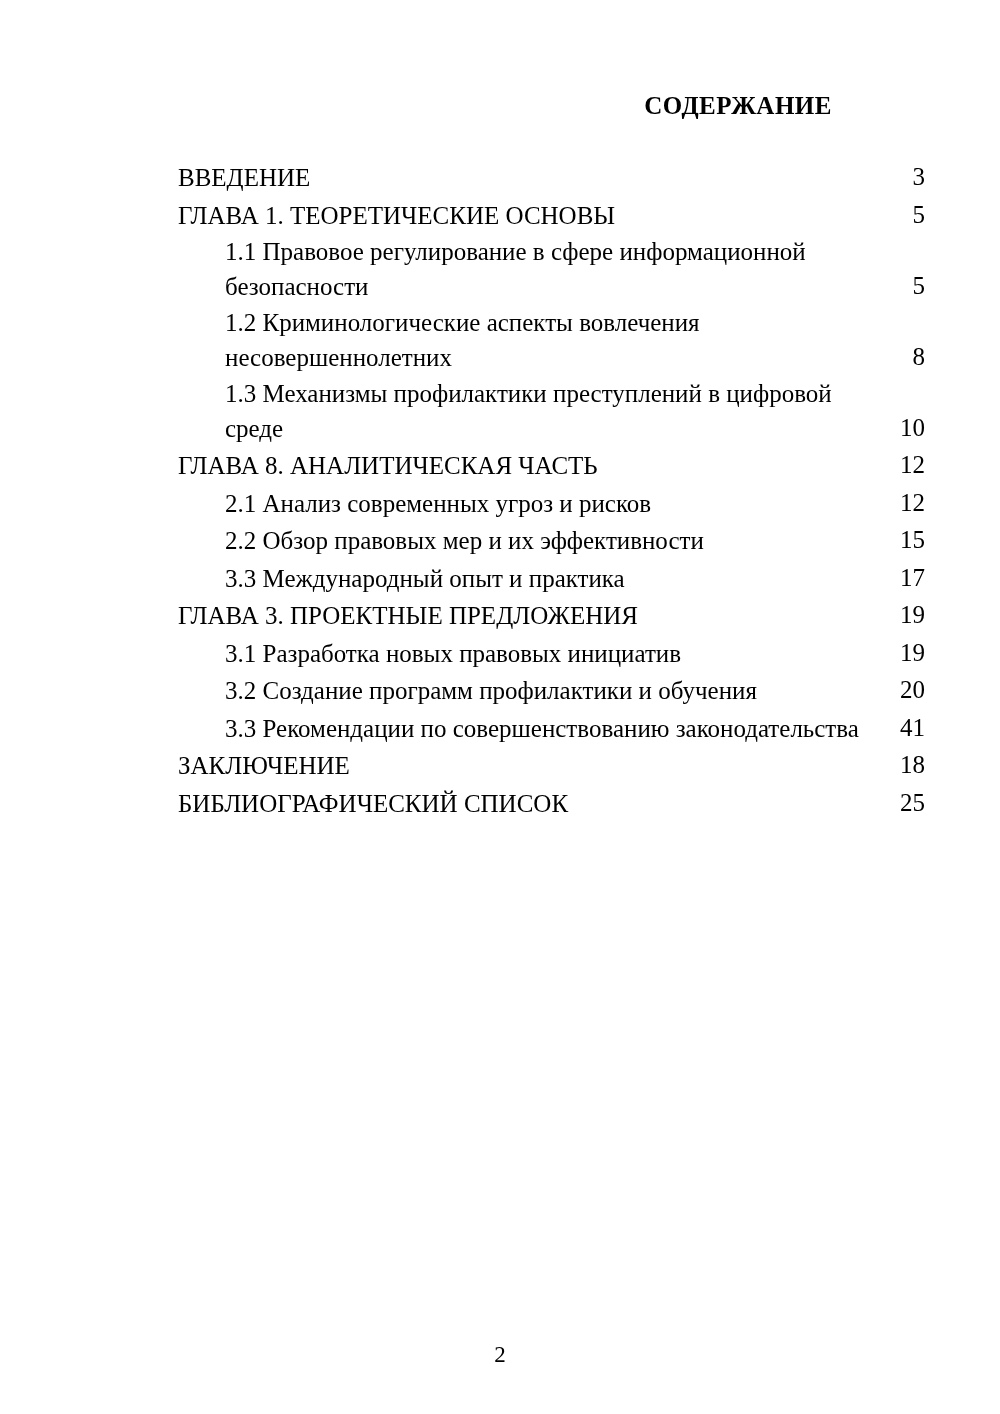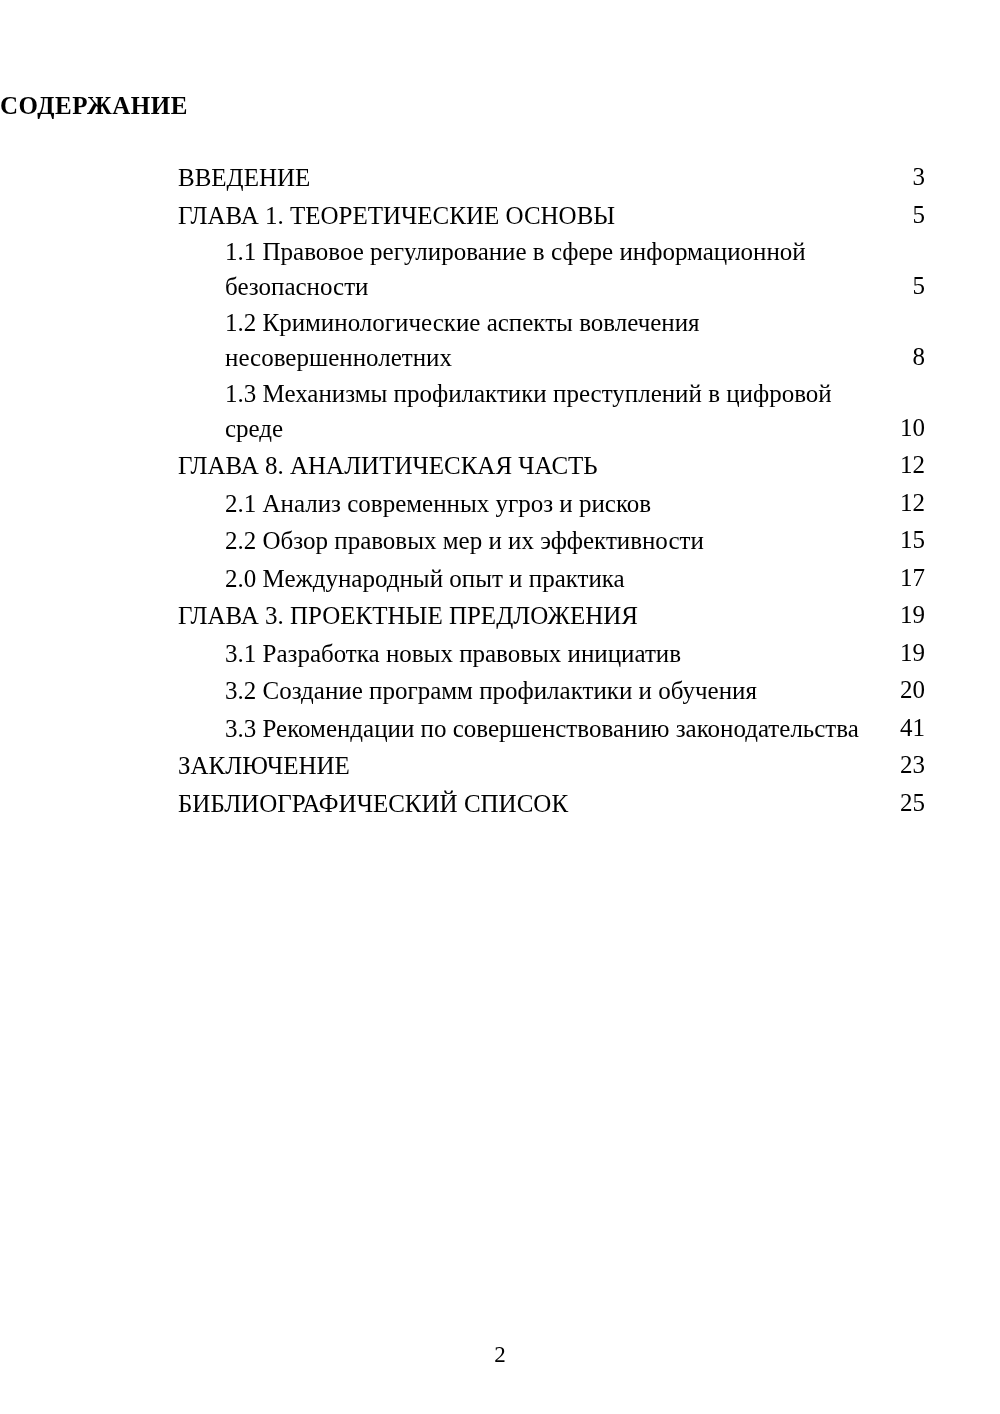--- a/index.html
+++ b/index.html
@@ -22,21 +22,21 @@
     width: 1000px;
     height: 1414px;
     box-sizing: border-box;
     padding: 0;
   }
   .doc-title {
     position: absolute;
     top: 92px;
     left: 0;
     width: 832px;
-    text-align: left;
+    text-align: right;
     font-size: 25px;
     font-weight: bold;
     letter-spacing: 0.5px;
   }
   .toc {
     position: absolute;
     top: 160px;
     left: 143px;
     width: 782px;
   }
@@ -120,21 +120,21 @@
       <span class="toc-label">2.1 Анализ современных угроз и рисков</span>
       <span class="toc-page">12</span>
     </div>
 
     <div class="toc-row level-2">
       <span class="toc-label">2.2 Обзор правовых мер и их эффективности</span>
       <span class="toc-page">15</span>
     </div>
 
     <div class="toc-row level-2">
-      <span class="toc-label">2.0 Международный опыт и практика</span>
+      <span class="toc-label">3.3 Международный опыт и практика</span>
       <span class="toc-page">17</span>
     </div>
 
     <div class="toc-row level-1">
       <span class="toc-label">ГЛАВА 3. ПРОЕКТНЫЕ ПРЕДЛОЖЕНИЯ</span>
       <span class="toc-page">19</span>
     </div>
 
     <div class="toc-row level-2">
       <span class="toc-label">3.1 Разработка новых правовых инициатив</span>
@@ -146,21 +146,21 @@
       <span class="toc-page">20</span>
     </div>
 
     <div class="toc-row level-2 row-tall">
       <span class="toc-label">3.3 Рекомендации по совершенствованию законодательства</span>
       <span class="toc-page">41</span>
     </div>
 
     <div class="toc-row level-1">
       <span class="toc-label">ЗАКЛЮЧЕНИЕ</span>
-      <span class="toc-page">23</span>
+      <span class="toc-page">18</span>
     </div>
 
     <div class="toc-row level-1">
       <span class="toc-label">БИБЛИОГРАФИЧЕСКИЙ СПИСОК</span>
       <span class="toc-page">25</span>
     </div>
 
   </div>
 
   <div class="page-number">2</div>

